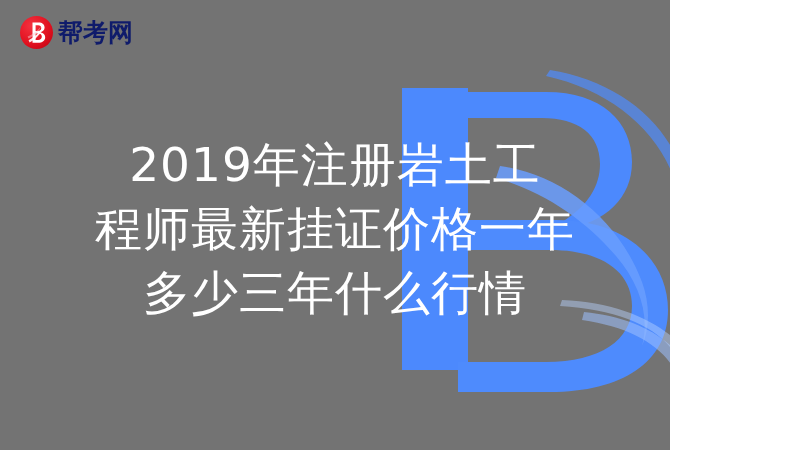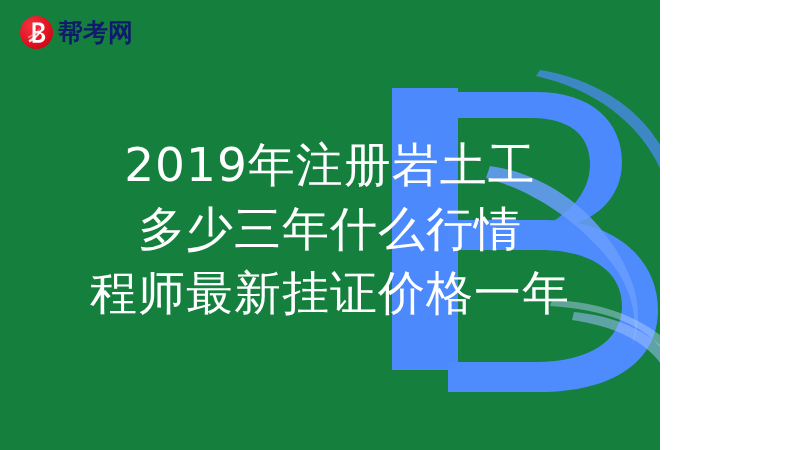--- a/index.html
+++ b/index.html
@@ -9,21 +9,22 @@
   }
   body {
     font-family: "DejaVu Sans", "Liberation Sans", sans-serif;
   }
 
   .banner {
     position: relative;
     width: 660px;
     height: 450px;
     overflow: hidden;
-    background: #15803d;
+    background: #737373;
+    padding-left: 10px;
   }
 
   
   .watermark {
     position: absolute;
     right: -10px;
     top: 70px;
     width: 330px;
     height: 330px;
     pointer-events: none;
@@ -145,17 +146,17 @@
                  C21.0 18.2 15.2 24.0 9.6 26.4 Z" fill="#ffffff" opacity="0.9"></path>
         <path d="M7.6 20.4 C12.6 18.4 17.8 14.6 21.0 10.2
                  C19.0 16.0 13.4 20.6 8.4 22.4 Z" fill="#f7c9cd" opacity="0.5"></path>
       </svg>
     </span>
     <span class="logo-text">帮考网</span>
   </div>
 
   <div class="headline">
     <span class="line">2019年注册岩土工</span>
+    <span class="line">程师最新挂证价格一年</span>
     <span class="line">多少三年什么行情</span>
-    <span class="line">程师最新挂证价格一年</span>
   </div>
 
 </div>
 
 </body></html>

